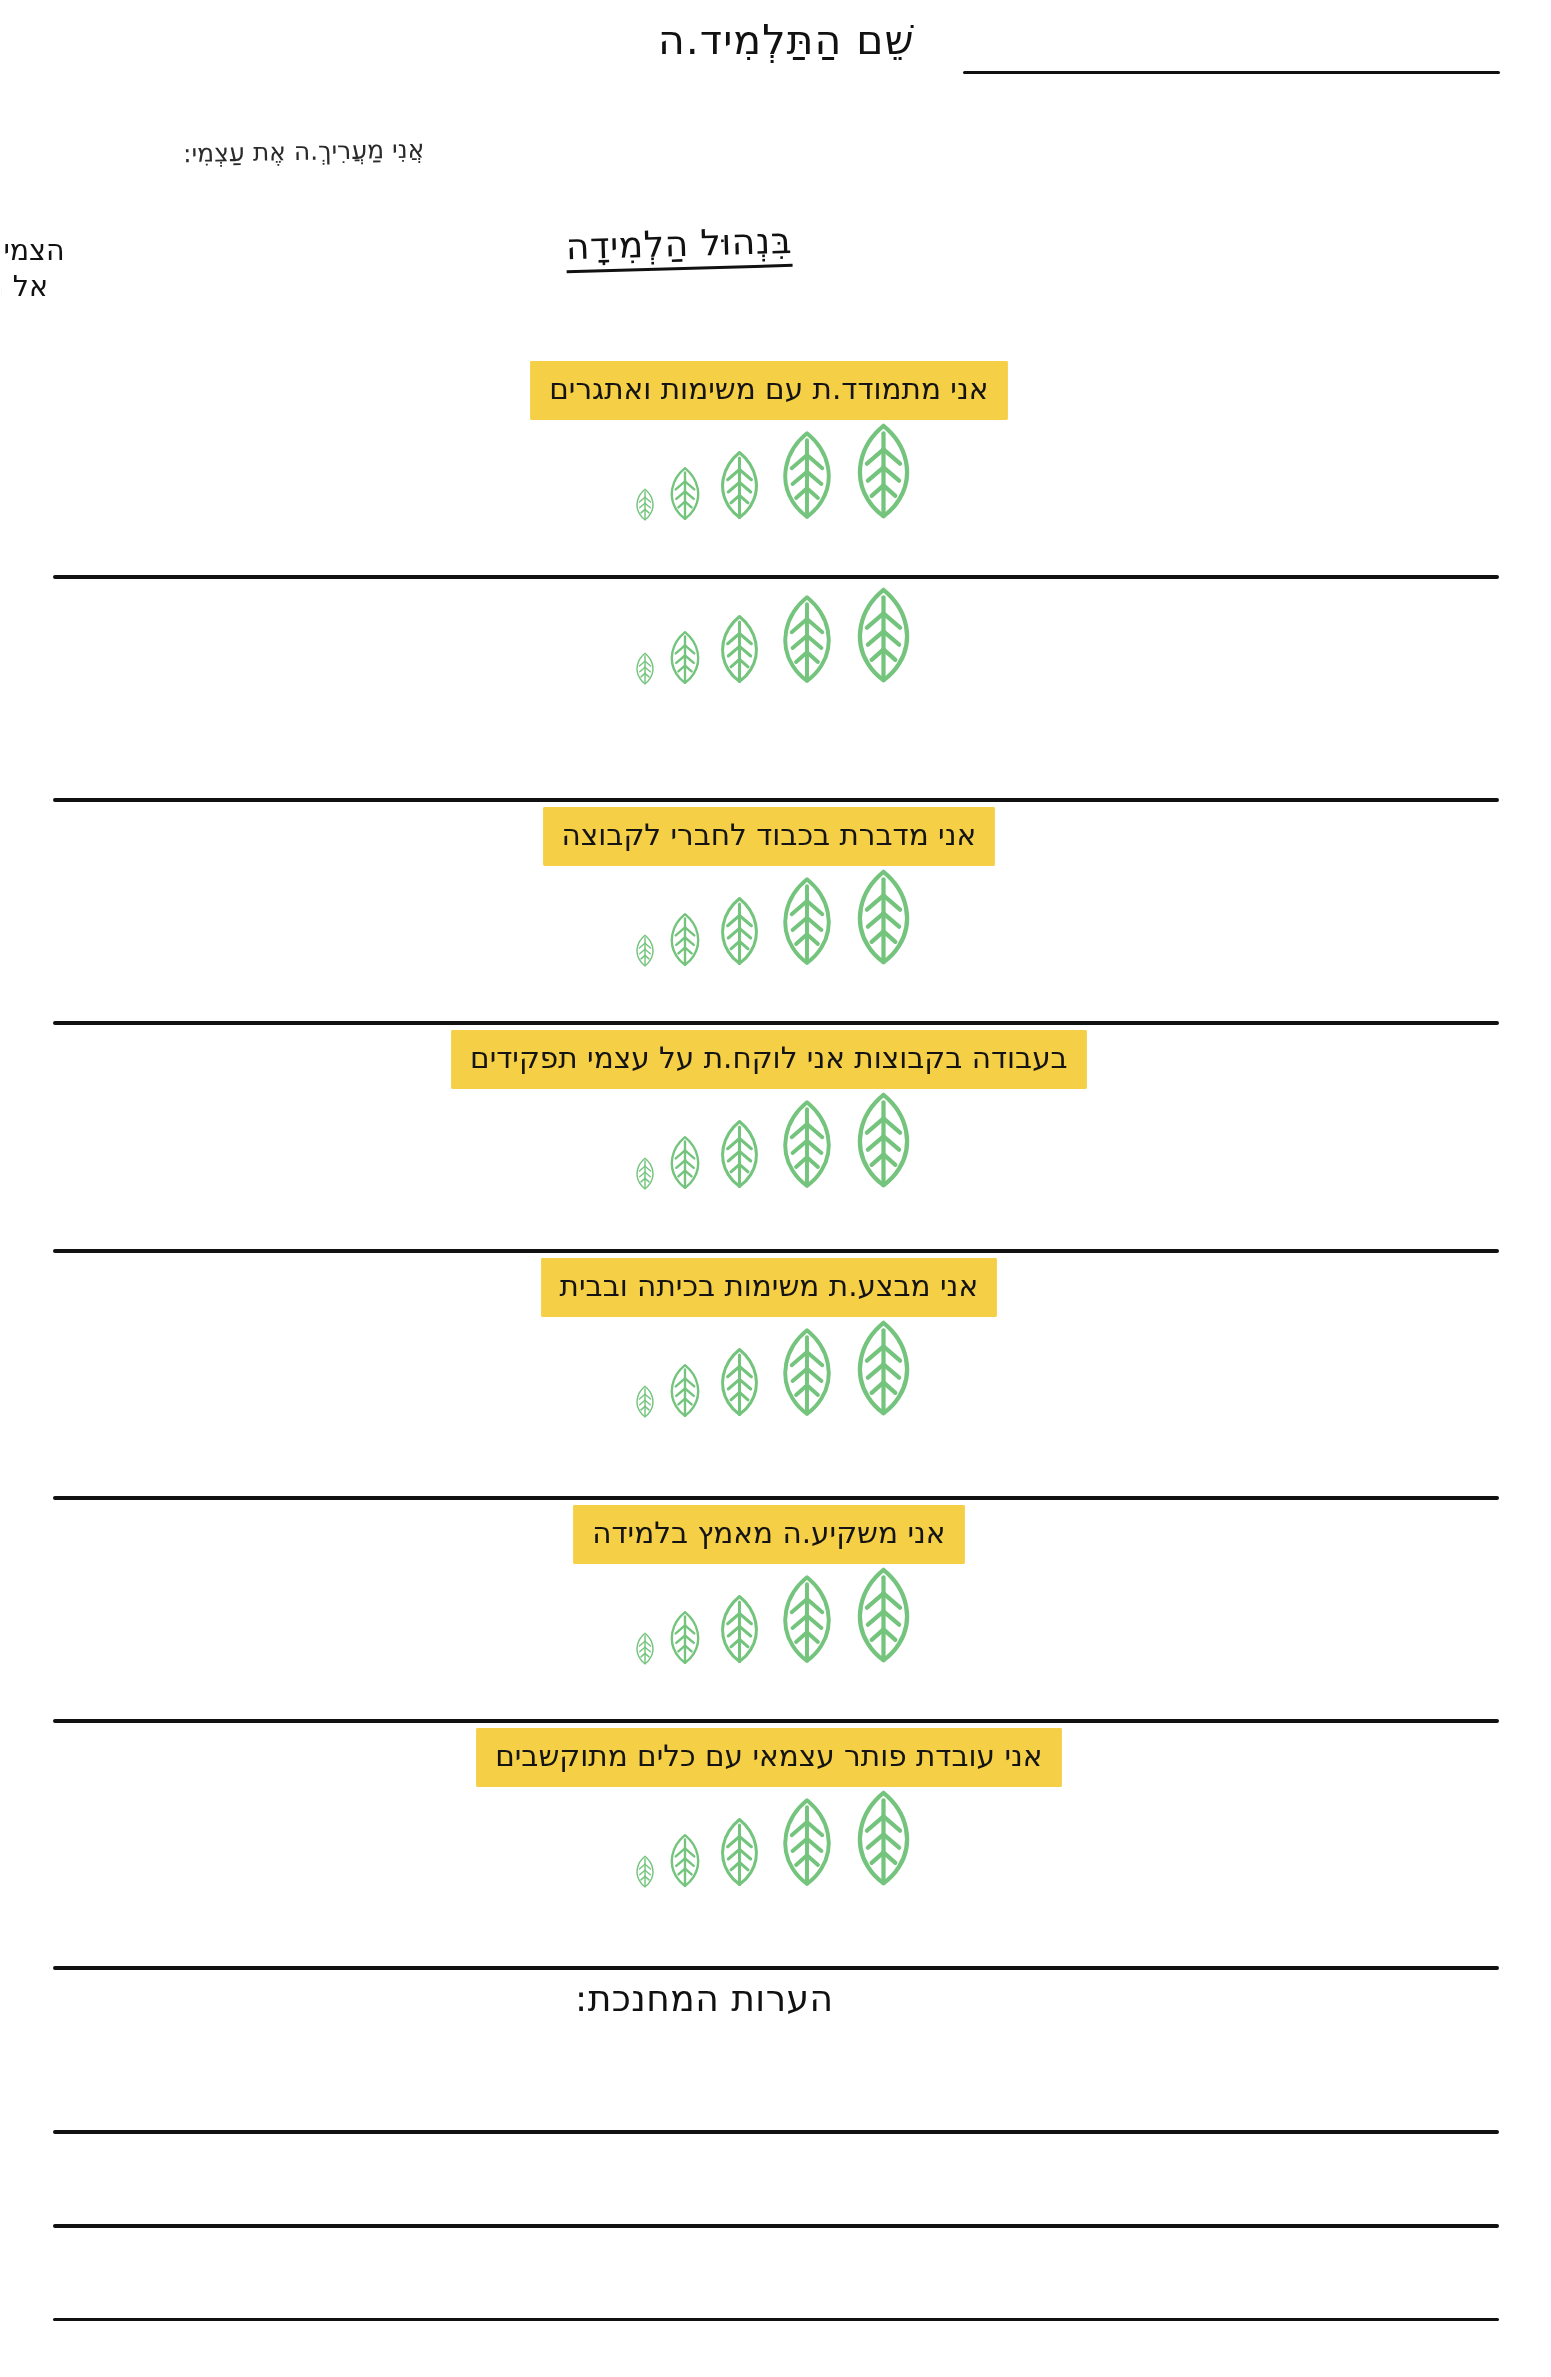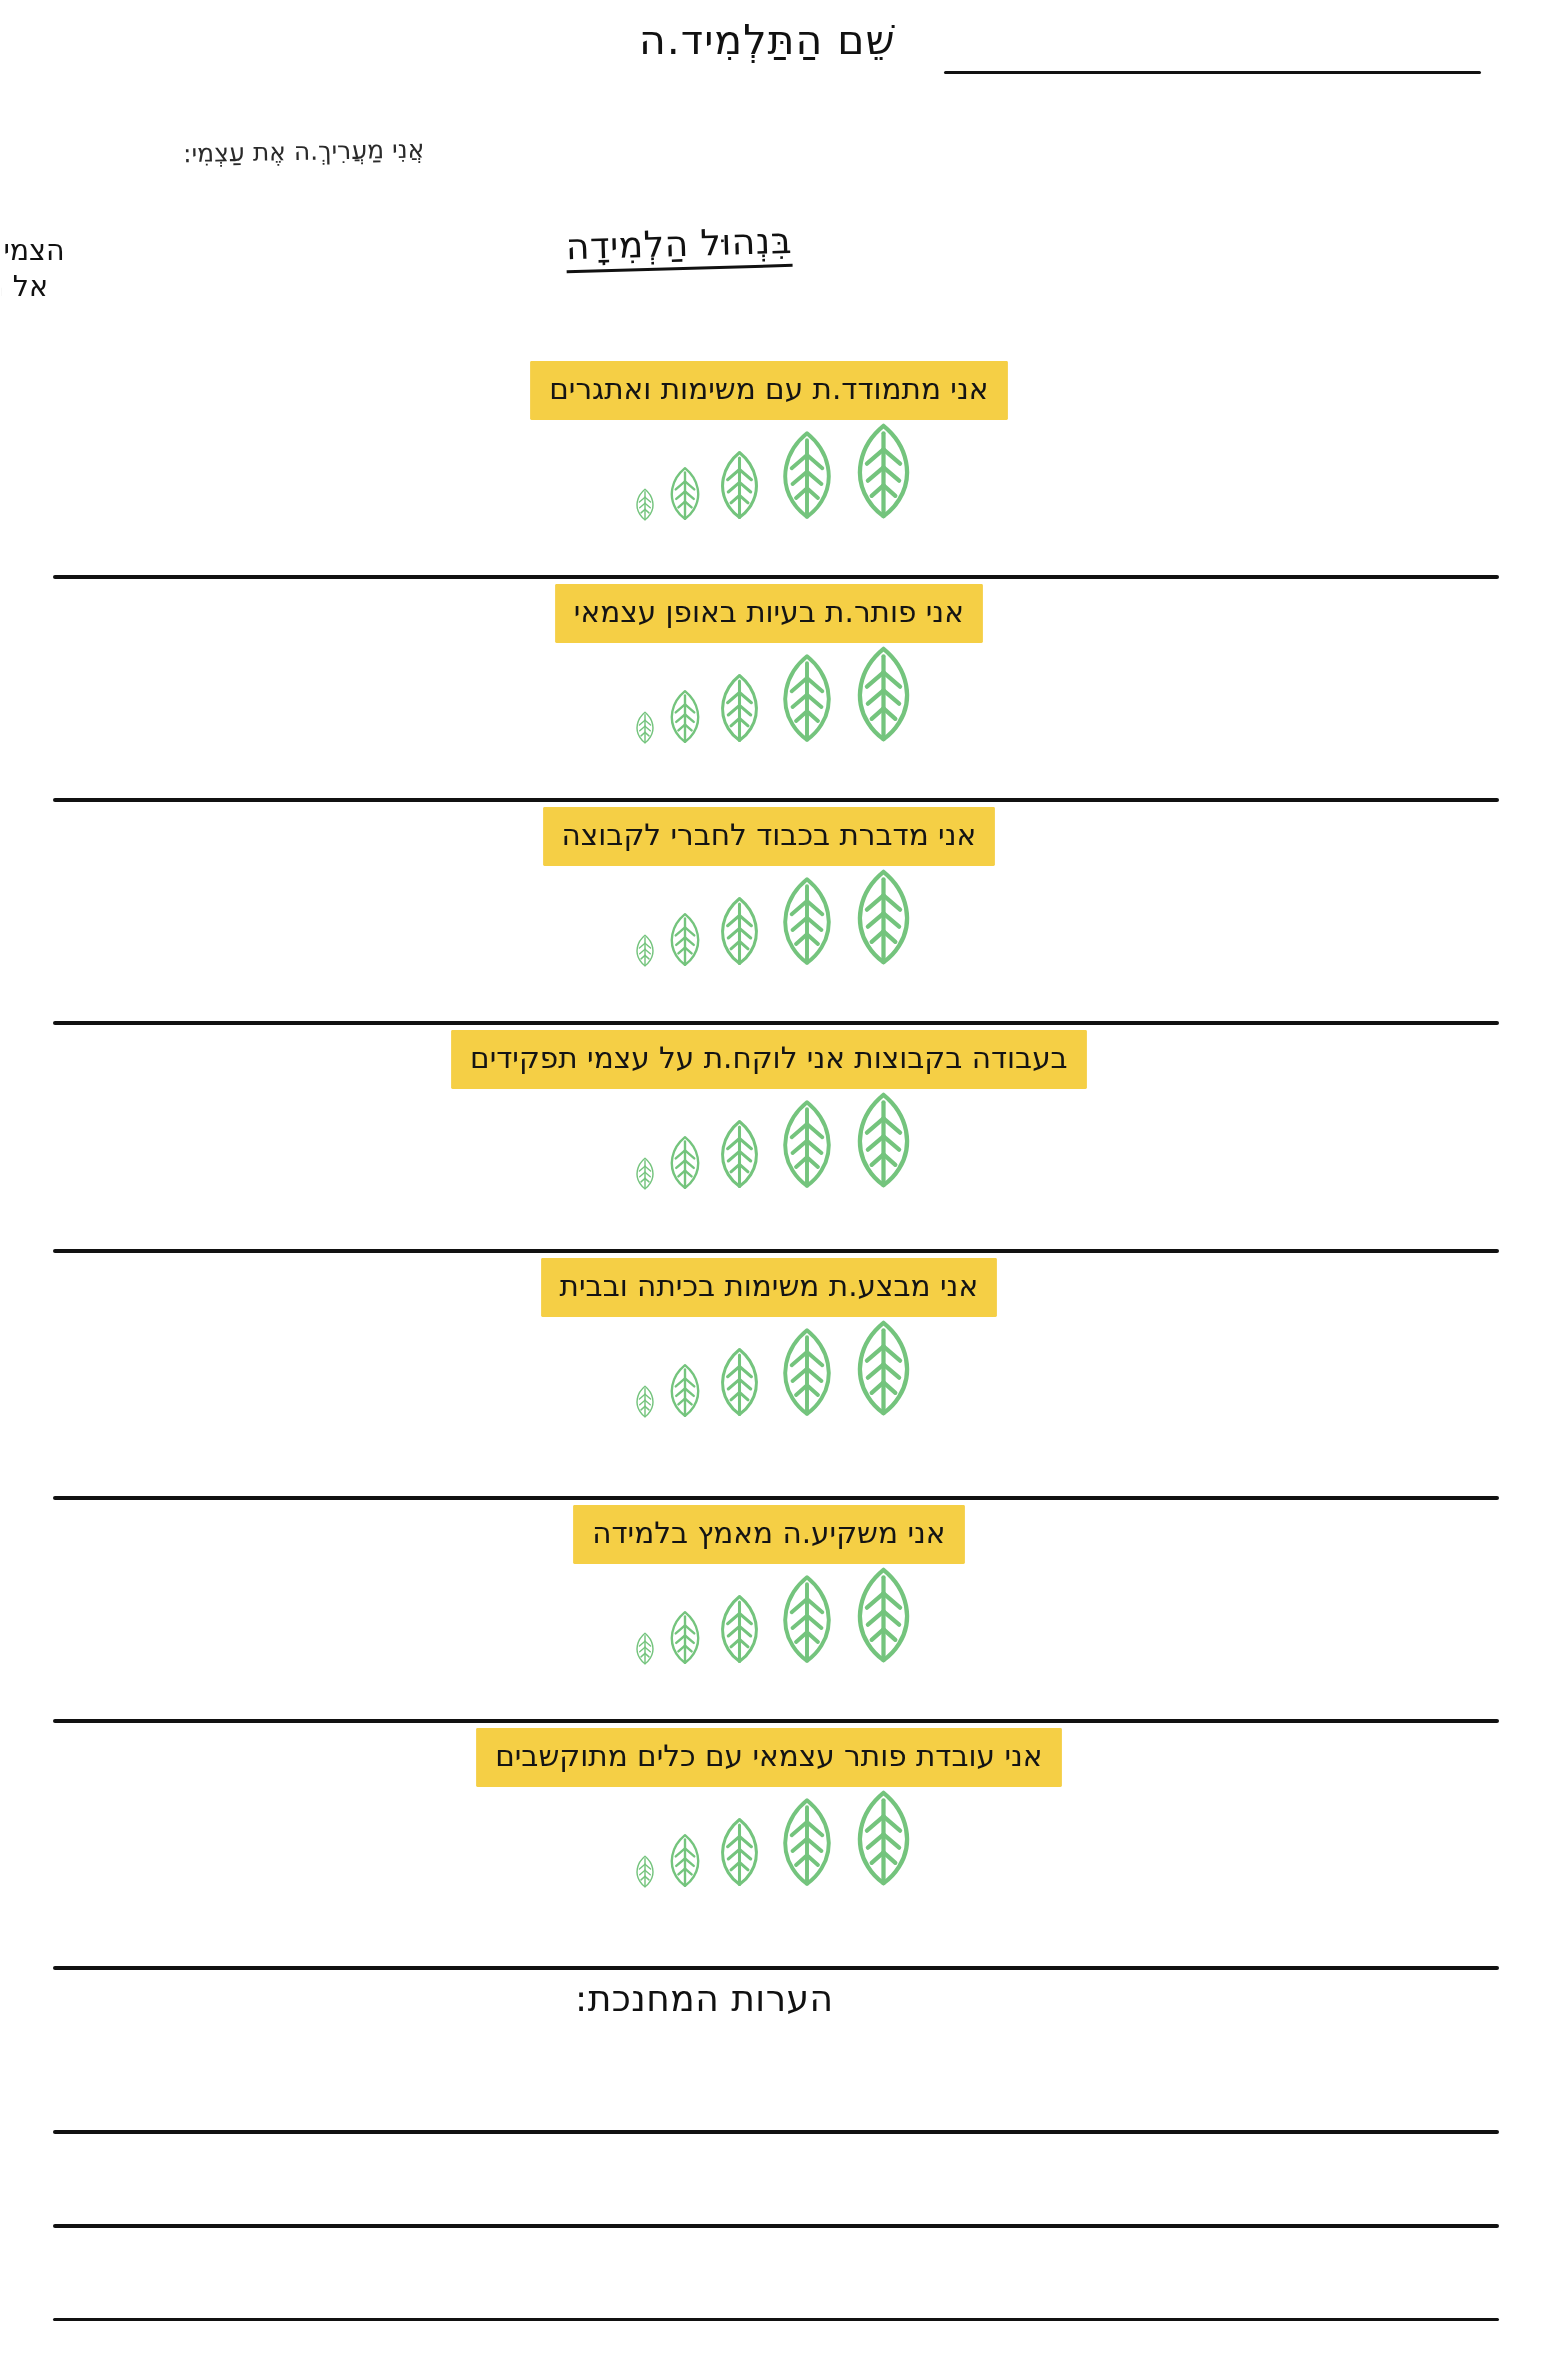--- a/index.html
+++ b/index.html
@@ -20,21 +20,21 @@
   
   .sheet {
     position: relative;
     width: 1552px;
     height: 2535px;
   }
 
   .title-block {
     position: absolute;
     top: 19px;
-    right: 71px;
+    right: 52px;
     width: 999px;
     text-align: left;
   }
   .student-name-title {
     font-size: 41px;
     letter-spacing: 1px;
     line-height: 1.05;
     white-space: nowrap;
     text-align: left;
     padding-left: 157px;
@@ -253,23 +253,20 @@
                   <path d="M75 138 L50 160"></path>
                   <path d="M75 138 L100 160"></path>
                 </g>
               </svg></span>
           </div>
         </div>
         <div class="divider"></div>
       </div>
       <div class="row" style="height: 223px;">
         <div class="row-inner" style="height: 214px;">
-          <div class="statement-cell">
-            <span class="highlight">אני פותר.ת בעיות באופן עצמאי</span>
-          </div>
           <div class="leaves-cell">
             <span class="leaf"><svg width="71" height="102" viewBox="0 0 150 215" xmlns="http://www.w3.org/2000/svg">
                 <g fill="none" stroke="#74c47d" stroke-width="9" stroke-linecap="round" stroke-linejoin="round">
                   <path d="M75 12 C128 55 138 120 108 168 C95 189 82 198 75 203 C68 198 55 189 42 168 C12 120 22 55 75 12 Z"></path>
                   <path d="M75 28 L75 203"></path>
                   <path d="M75 62 L40 92"></path>
                   <path d="M75 62 L110 92"></path>
                   <path d="M75 100 L42 128"></path>
                   <path d="M75 100 L108 128"></path>
                   <path d="M75 138 L50 160"></path>

